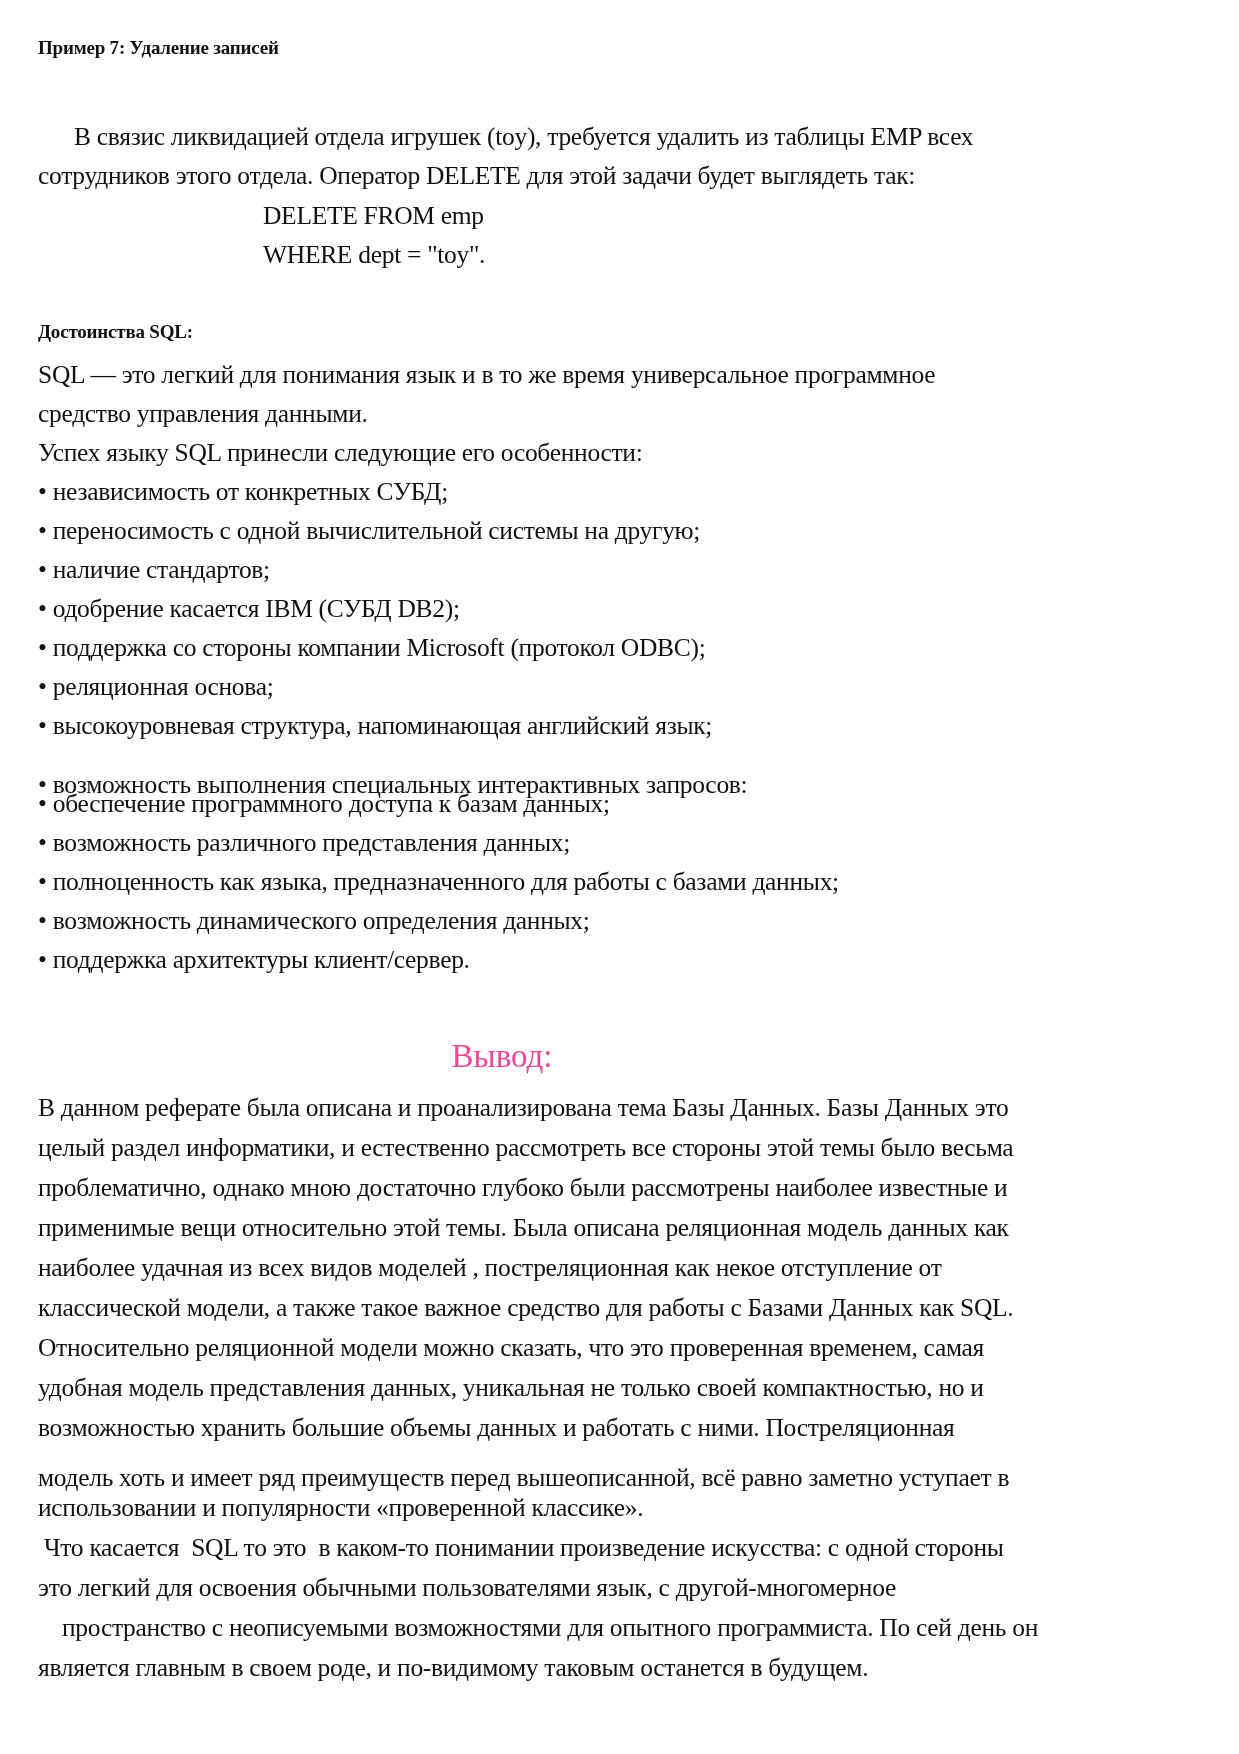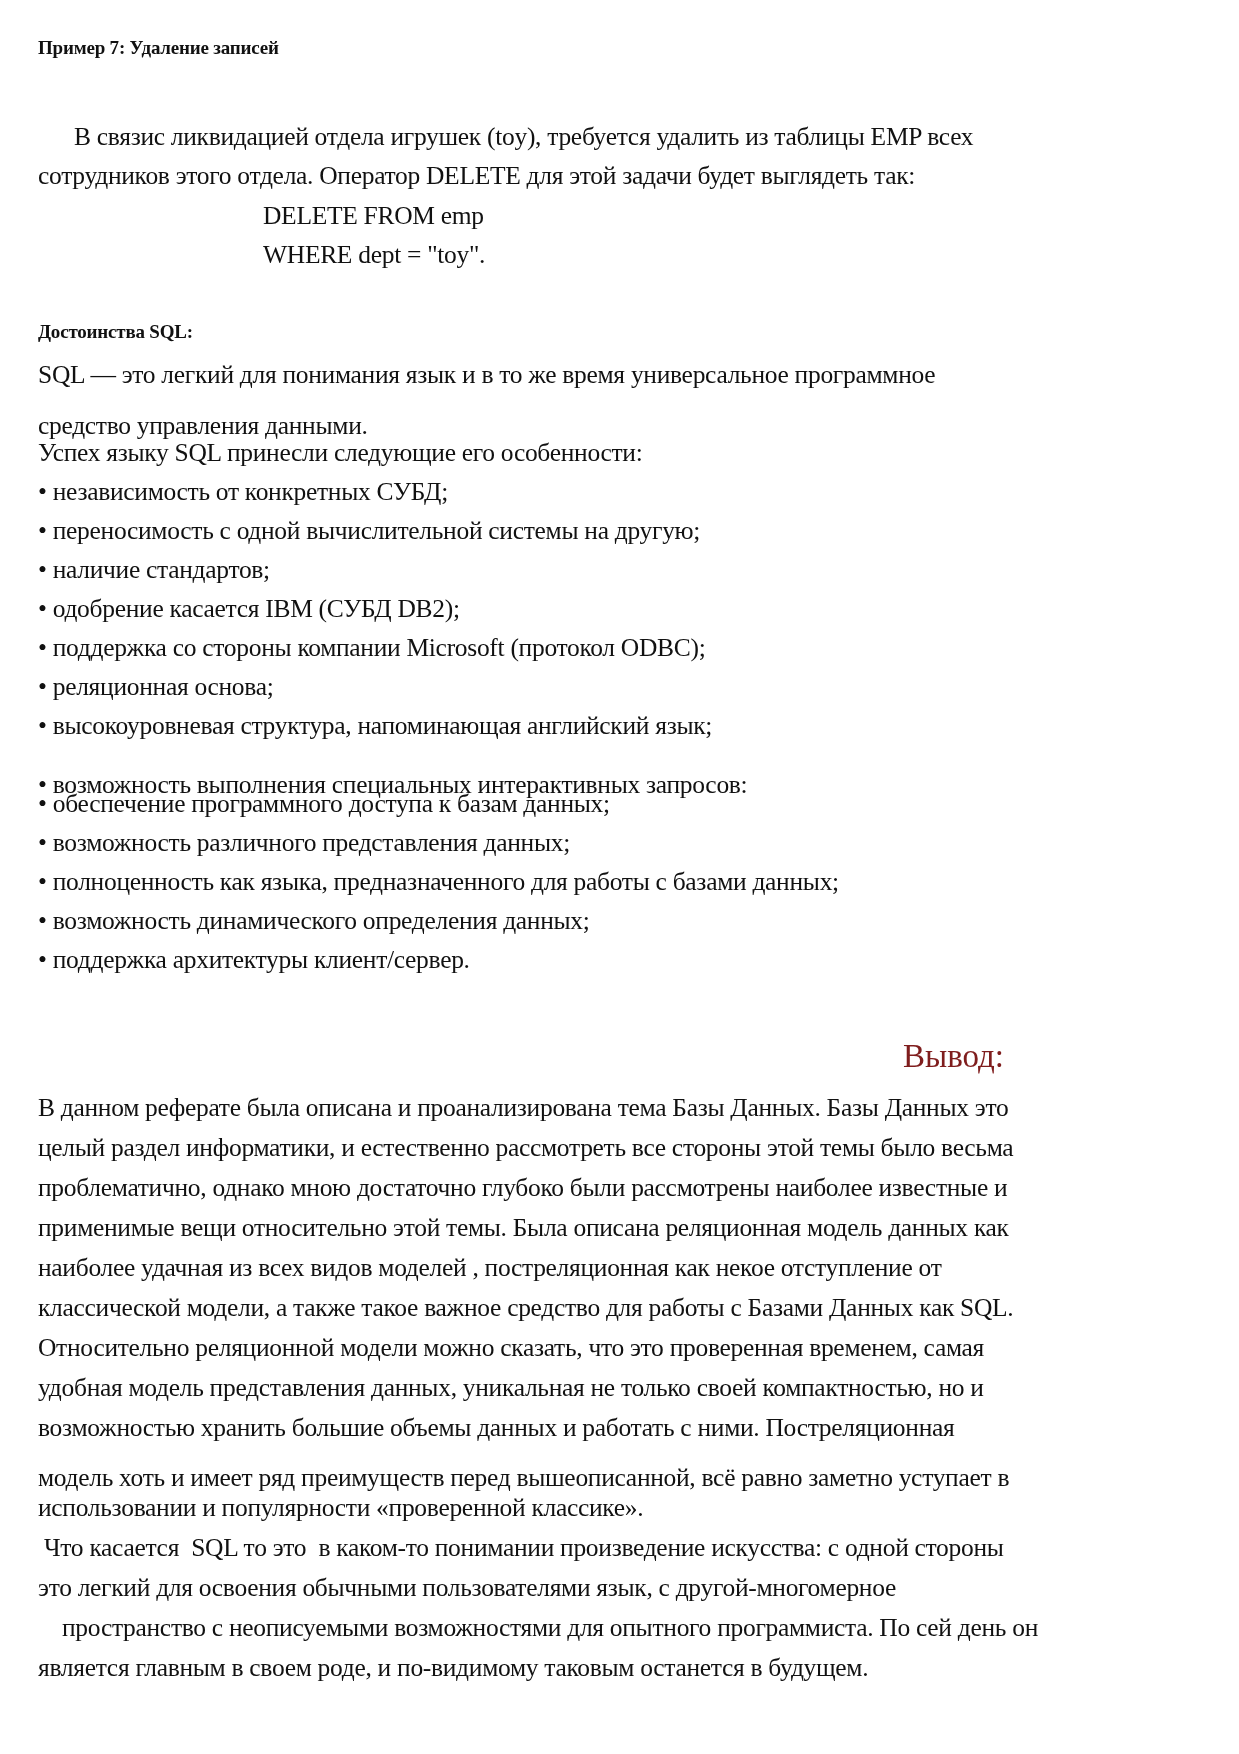--- a/index.html
+++ b/index.html
@@ -10,39 +10,39 @@
   }
   .page { position: absolute; left: 0; top: 0; width: 1239px; }
   .line {
     position: absolute; left: 38px; white-space: nowrap;
     font-size: 25.5px; line-height: 1; letter-spacing: -0.3px;
   }
   .bold { font-weight: bold; font-size: 19px; letter-spacing: -0.2px; }
   .indent { left: 74px; text-align: right; }
   .code { left: 263px; }
   .heading {
-    position: absolute; left: 0; width: 1004px; text-align: right;
-    font-size: 33px; color: #7f1d1d; line-height: 1;
+    position: absolute; left: 0; width: 1004px; text-align: center;
+    font-size: 33px; color: #ec4899; line-height: 1;
   }
 </style>
 </head>
 <body>
 
 <div class="page">
 
   <div class="line bold" style="top:38px;">Пример 7: Удаление записей</div>
 
   <div class="line indent" style="top:124px;">В связис ликвидацией отдела игрушек (toy), требуется удалить из таблицы EMP всех</div>
   <div class="line" style="top:163px;">сотрудников этого отдела. Оператор DELETE для этой задачи будет выглядеть так:</div>
   <div class="line code" style="top:203px;">DELETE FROM emp</div>
   <div class="line code" style="top:242px;">WHERE dept = "toy".</div>
 
   <div class="line bold" style="top:322px;">Достоинства SQL:</div>
   <div class="line" style="top:362px;">SQL — это легкий для понимания язык и в то же время универсальное программное</div>
-  <div class="line" style="top:401px;margin-top:12px;">средство управления данными.</div>
+  <div class="line" style="top:401px;">средство управления данными.</div>
   <div class="line" style="top:440px;">Успех языку SQL принесли следующие его особенности:</div>
 
   <div>
     <div class="line" style="top:479px;"><span>•</span> <span>независимость от конкретных СУБД;</span></div>
     <div class="line" style="top:518px;"><span>•</span> <span>переносимость с одной вычислительной системы на другую;</span></div>
     <div class="line" style="top:557px;"><span>•</span> <span>наличие стандартов;</span></div>
     <div class="line" style="top:596px;"><span>•</span> <span>одобрение касается IBM (СУБД DB2);</span></div>
     <div class="line" style="top:635px;"><span>•</span> <span>поддержка со стороны компании Microsoft (протокол ODBC);</span></div>
     <div class="line" style="top:674px;"><span>•</span> <span>реляционная основа;</span></div>
     <div class="line" style="top:713px;"><span>•</span> <span>высокоуровневая структура, напоминающая английский язык;</span></div>

